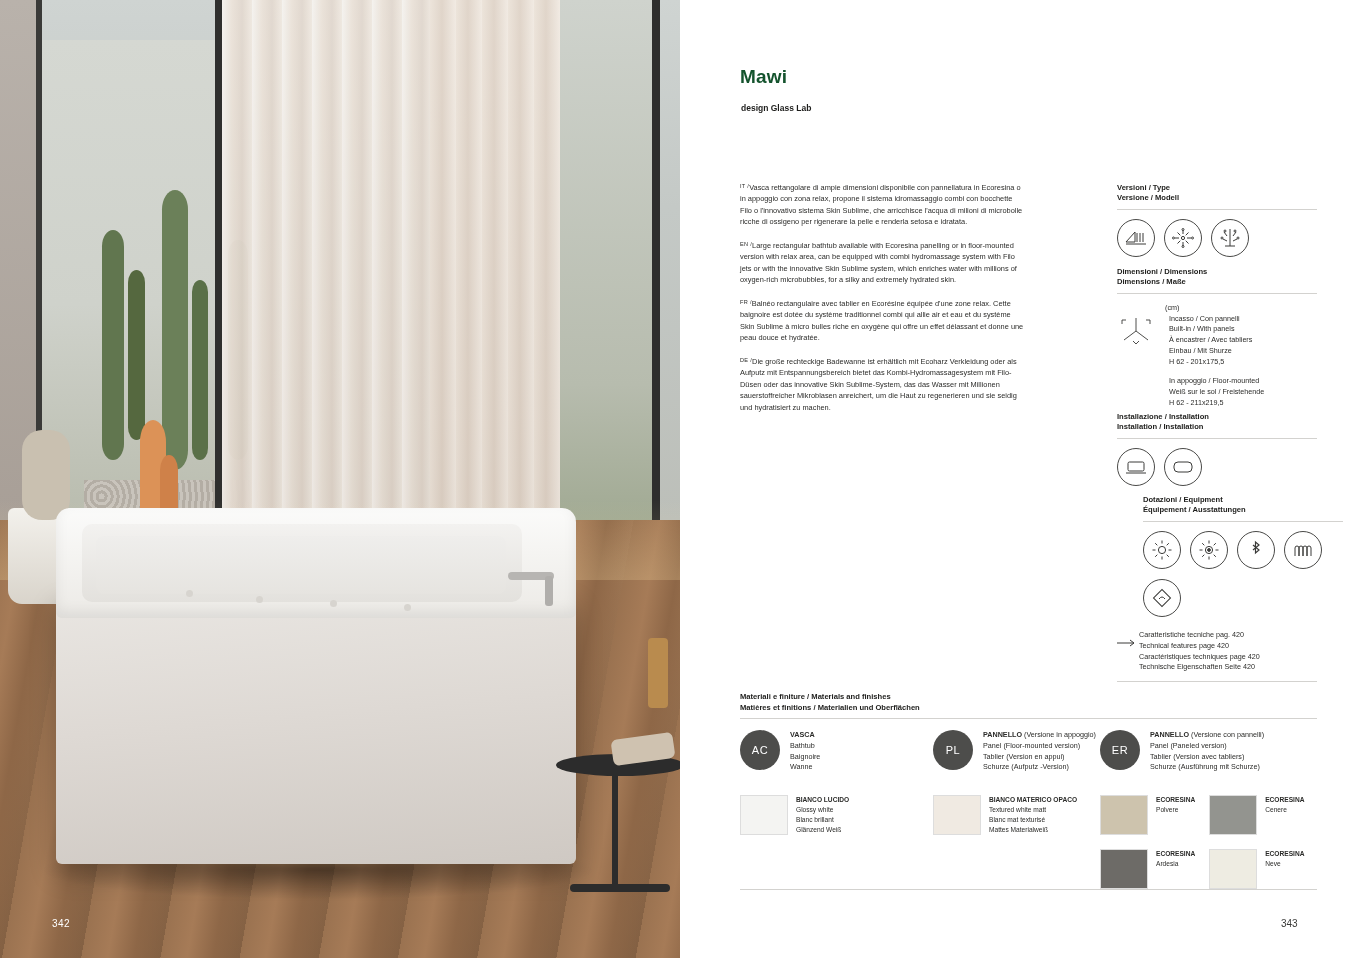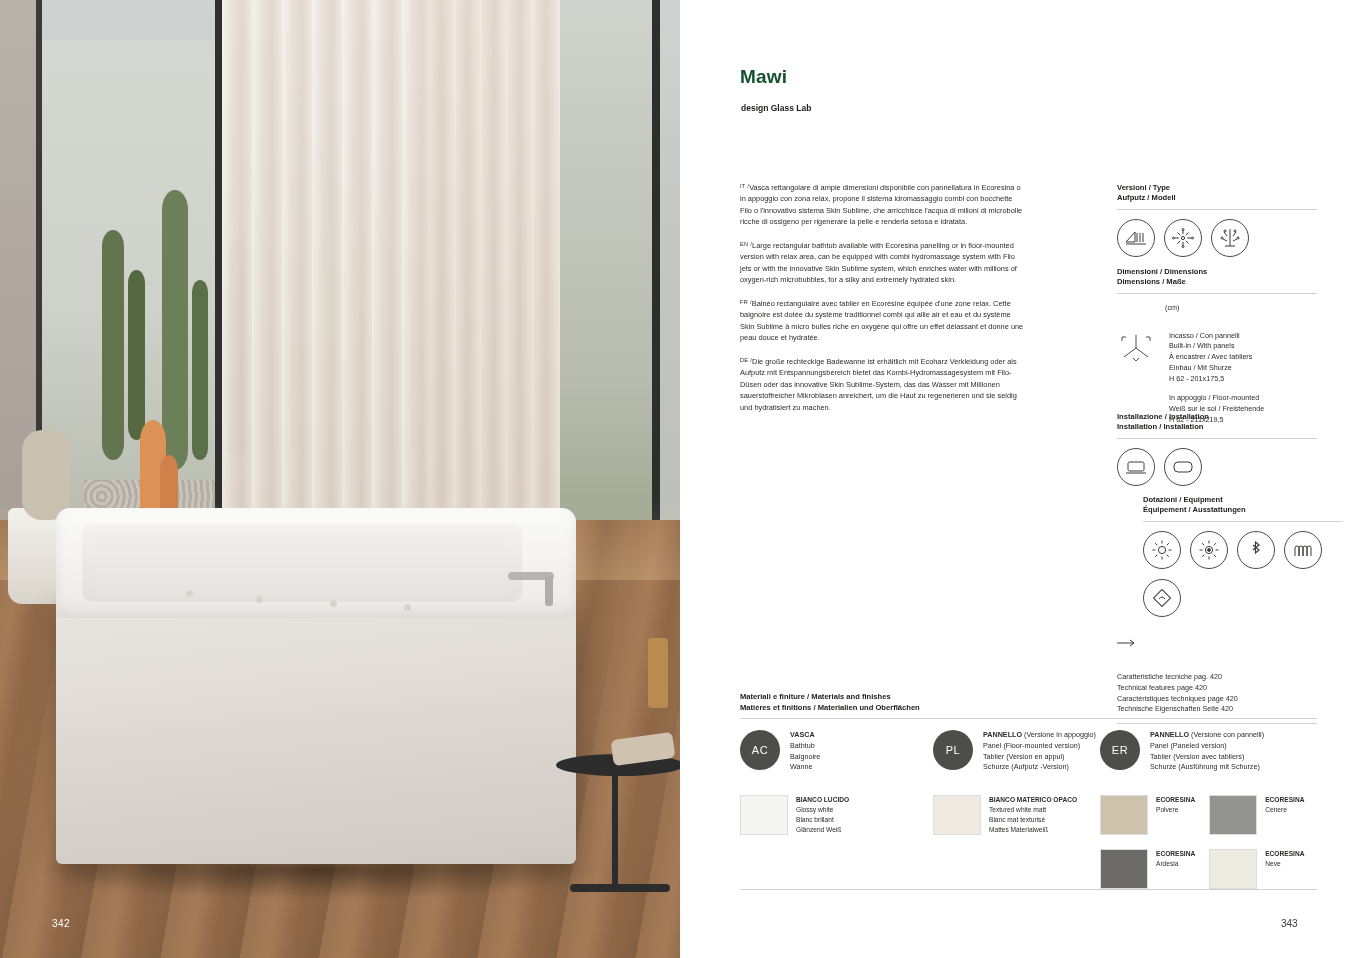--- a/index.html
+++ b/index.html
@@ -170,23 +170,23 @@
 
   .icon-row { display:flex; gap:9px; align-items:center; }
   .circ {
     width:38px; height:38px; border-radius:50%; border:1px solid #4a4a48;
     display:flex; align-items:center; justify-content:center;
   }
   .circ svg { display:block; }
 
   .dim-block { display:flex; gap:10px; align-items:flex-start; }
   .dim-text { font-size:7.2px; line-height:1.5; color:#2b2b29; }
-  .cm { font-size:7.2px; color:#2b2b29; margin-bottom:19px; margin-left:48px; }
-
-  .ref-arrow { display:flex; gap:20px; align-items:flex-start;flex-direction:column; }
+  .cm { font-size:7.2px; color:#2b2b29; margin-bottom:2px; margin-left:48px; }
+
+  .ref-arrow { display:flex; gap:0; align-items:flex-start; }
   .ref-text { font-size:7.2px; line-height:1.5; color:#2b2b29; }
 
   
   .mat-head { position:absolute; left:60px; top:692px; font-size:7.6px; font-weight:bold; color:#1d1d1b; line-height:1.4; }
   .mat-rule { position:absolute; left:60px; top:718px; width:577px; border-top:1px solid #d3d2cf; }
   .mat-rule-bot { position:absolute; left:60px; top:889px; width:577px; border-top:1px solid #d3d2cf; }
 
   .mat-group { position:absolute; }
   .badge {
     width:40px; height:40px; border-radius:50%; background:#4d4d4b; color:#fff;
@@ -275,21 +275,21 @@
       <div class="para">
         <span class="lang">FR /</span><span>Balnéo rectangulaire avec tablier en Ecorésine équipée d'une zone relax. Cette baignoire est dotée du système traditionnel combi qui allie air et eau et du système Skin Sublime à micro bulles riche en oxygène qui offre un effet délassant et donne une peau douce et hydratée.</span>
       </div>
       <div class="para">
         <span class="lang">DE /</span><span>Die große rechteckige Badewanne ist erhältlich mit Ecoharz Verkleidung oder als  Aufputz mit Entspannungsbereich bietet das Kombi-Hydromassagesystem mit Filo-Düsen oder das innovative Skin Sublime-System, das das Wasser mit Millionen sauerstoffreicher Mikroblasen anreichert, um die Haut zu regenerieren und sie seidig und hydratisiert zu machen.</span>
       </div>
     </div>
 
     <div class="spec" style="top:183px;">
       <div class="spec-h">Versioni / Type</div>
-      <div class="spec-h">Aufputz / Modell</div>
+      <div class="spec-h">Versione / Modell</div>
       <div class="rule"></div>
       <div class="icon-row">
         <div class="circ">
           <svg width="24" height="20" viewBox="0 0 24 20">
               <path d="M2 14 L11 4 L11 14 Z" fill="none" stroke="#3a3a38" stroke-width="1"></path>
               <path d="M13 5 v9 M16 5 v9 M19 5 v9" stroke="#3a3a38" stroke-width="1"></path>
               <path d="M2 16 h20" stroke="#3a3a38" stroke-width="1"></path>
             </svg>
         </div>
         <div class="circ">

